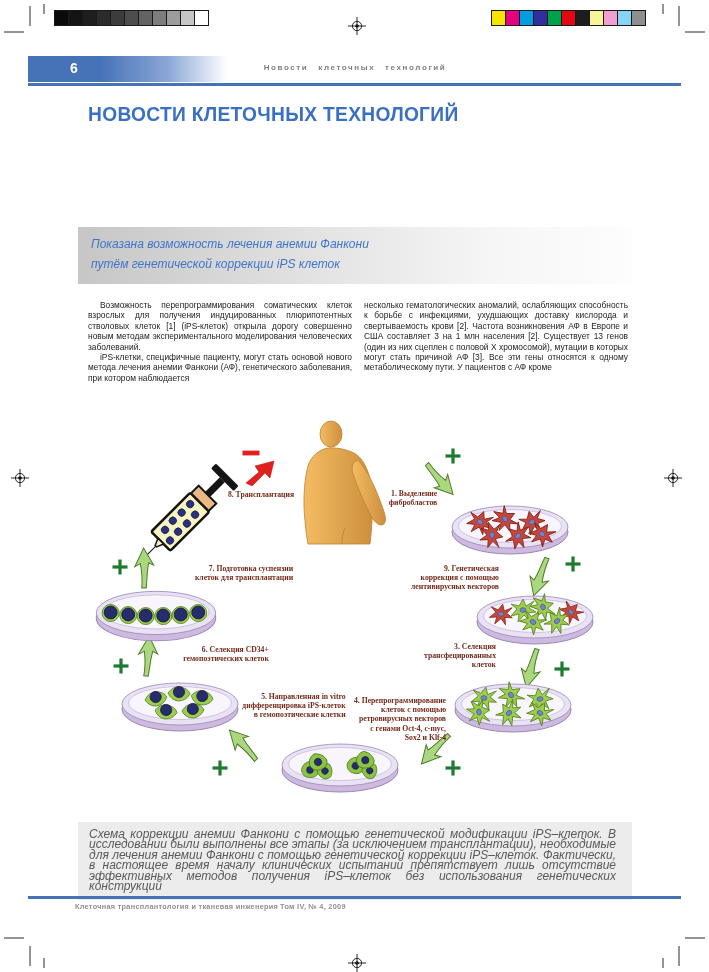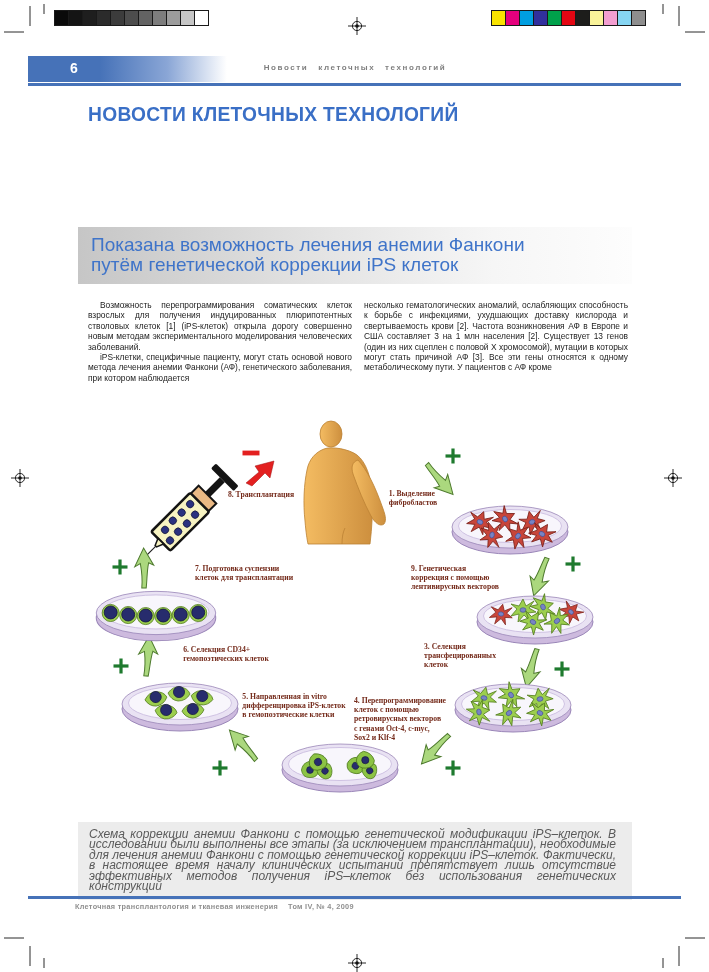--- a/index.html
+++ b/index.html
@@ -22,45 +22,45 @@
   .rule { position:absolute; left:28px; width:653px; height:3px; background:#4672b8; }
   .rule-top { top:83px; }
   .rule-bottom { top:896px; }
 
   .main-title { position:absolute; left:88px; top:103px; font-size:20px; font-weight:bold;
     color:#3a6fc6; letter-spacing:0.3px; transform:scaleX(0.96); transform-origin:left; }
   .section-heading { position:absolute; left:88px; top:180px; font-size:15px; color:#4a7ac8; letter-spacing:0.6px; }
 
   .title-box { position:absolute; left:78px; top:227px; width:554px; height:57px;
     background:linear-gradient(to right,#c6c6c6 0%,#e4e4e4 45%,#f6f6f6 75%,#fdfdfd 100%); }
-  .title-box-text { margin:8px 0 4px 13px; font-size:19px; line-height:19.5px; color:#3f74c9; white-space:pre-line; }
+  .title-box-text { margin:8px 0 4px 13px; font-size:12px; line-height:19.5px; color:#3f74c9; white-space:pre-line;font-style:italic; }
 
   
   .col { position:absolute; top:300px; width:264px; font-size:8.4px; line-height:10.4px;
     color:#1c1c1c; text-align:justify; }
   .col1 { left:88px; } .col2 { left:364px; }
   .col p { margin:0; text-indent:12px; }
   .col p.no-indent { text-indent:0; }
 
   
   .figure { position:absolute; left:80px; top:418px; width:550px; height:400px; }
   .fig-svg { position:absolute; left:0; top:0; width:550px; height:400px; }
   .fig-label { position:absolute; transform:translate(-50%,-50%);
     font-family:"Liberation Serif",serif; font-weight:bold; font-size:7.7px; line-height:9.2px;
-    color:#742a1a; text-align:left; white-space:pre-line; width:max-content; }
+    color:#742a1a; text-align:right; white-space:pre-line; width:max-content; }
 
   
   .caption-box { position:absolute; left:78px; top:822px; width:554px; box-sizing:border-box;
     background:#ececec; padding:7px 16px 9px 11px; }
   .caption-text { font-style:italic; font-size:12px; line-height:10.4px; color:#5a5a5a; text-align:justify; }
 
   
   .footer-text { position:absolute; left:75px; top:902px; font-size:7.3px; font-weight:bold;
     color:#8f8f8f; letter-spacing:0.3px; }
-  .footer-text span { margin-right:10px; }
+  .footer-text span { margin-right:2px; }
 </style>
 </head>
 <body>
 
 <div class="page">
 
   <svg class="marks-svg" viewBox="0 0 709 972">
     <defs>
       <g id="regmark" stroke="#111" stroke-width="0.9" fill="none">
         <line x1="-9" y1="0" x2="9" y2="0"></line>

